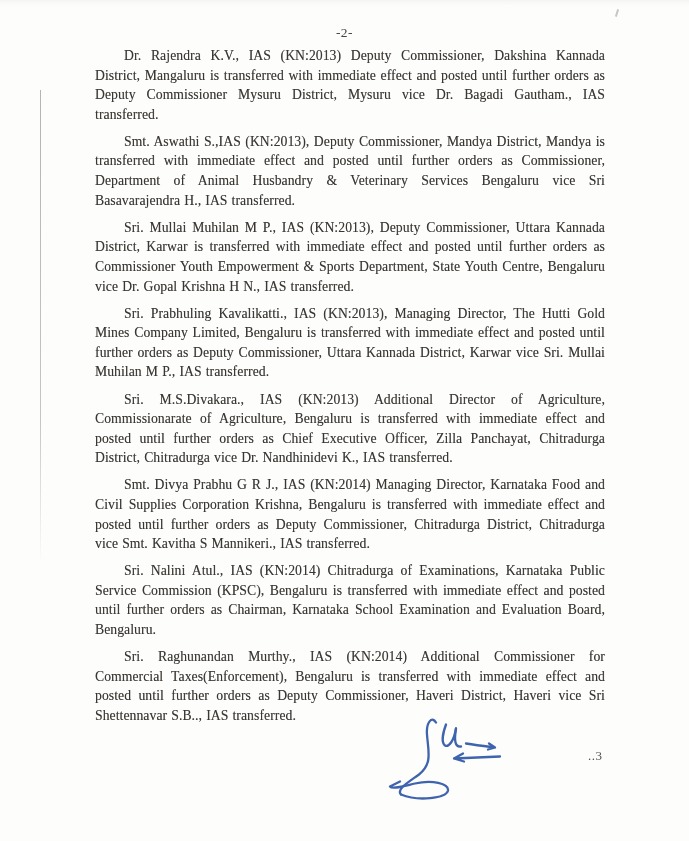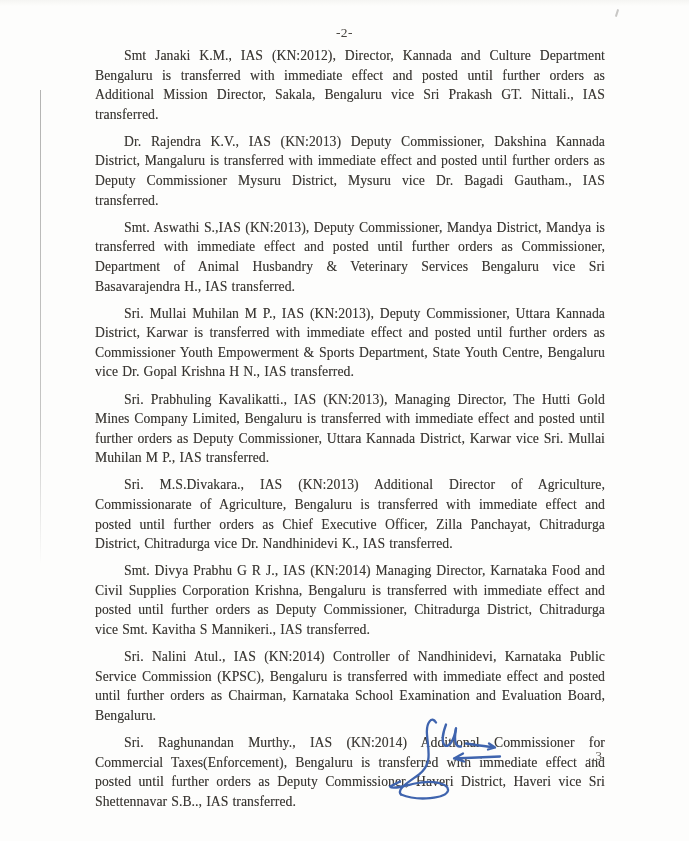--- a/index.html
+++ b/index.html
@@ -83,28 +83,27 @@
 <body>
 
 <div class="page">
 
   <div class="scan-fold-line"></div>
   <div class="scan-speck"></div>
 
   <div class="page-header">-2-</div>
 
   <div class="content">
-    <p class="para">Smt Janaki K.M., IAS (KN:2012), Director, Kannada and Culture Department Bengaluru  is transferred with immediate effect and posted until further orders as Additional Mission Director, Sakala, Bengaluru vice Sri Prakash GT. Nittali., IAS transferred.</p>
     <p class="para">Dr. Rajendra K.V., IAS (KN:2013) Deputy Commissioner, Dakshina Kannada District, Mangaluru is transferred with immediate effect and posted until further orders as Deputy Commissioner Mysuru District, Mysuru vice Dr. Bagadi Gautham., IAS transferred.</p>
     <p class="para">Smt. Aswathi S.,IAS (KN:2013), Deputy Commissioner, Mandya District, Mandya is transferred with immediate effect and posted until further orders as Commissioner, Department of Animal Husbandry &amp; Veterinary Services Bengaluru vice Sri Basavarajendra H., IAS transferred.</p>
     <p class="para">Sri. Mullai Muhilan M P., IAS (KN:2013), Deputy Commissioner, Uttara Kannada District, Karwar  is transferred with immediate effect and posted until further orders as Commissioner Youth Empowerment &amp; Sports Department, State Youth Centre, Bengaluru vice Dr. Gopal Krishna H N.,  IAS transferred.</p>
     <p class="para">Sri. Prabhuling Kavalikatti., IAS (KN:2013), Managing Director, The Hutti Gold Mines Company Limited, Bengaluru is transferred with immediate effect and posted until further orders as Deputy Commissioner, Uttara Kannada District, Karwar  vice   Sri. Mullai Muhilan M P., IAS transferred.</p>
     <p class="para">Sri. M.S.Divakara., IAS (KN:2013) Additional Director of Agriculture, Commissionarate of Agriculture, Bengaluru is transferred with immediate effect and posted until further orders as Chief Executive Officer, Zilla Panchayat, Chitradurga District, Chitradurga vice Dr. Nandhinidevi K., IAS transferred.</p>
     <p class="para">Smt. Divya Prabhu G R J., IAS (KN:2014) Managing Director, Karnataka Food and Civil Supplies Corporation Krishna, Bengaluru is transferred with immediate effect and posted until further orders as Deputy Commissioner, Chitradurga District, Chitradurga  vice Smt. Kavitha S Mannikeri., IAS transferred.</p>
-    <p class="para">Sri.  Nalini Atul., IAS (KN:2014) Controller of Nandhinidevi, Karnataka Public Service Commission (KPSC), Bengaluru is transferred with immediate effect and posted until further orders as Chairman, Karnataka School Examination and Evaluation Board, Bengaluru.</p>
+    <p class="para">Sri.  Nalini Atul., IAS (KN:2014) Chitradurga of Examinations, Karnataka Public Service Commission (KPSC), Bengaluru is transferred with immediate effect and posted until further orders as Chairman, Karnataka School Examination and Evaluation Board, Bengaluru.</p>
     <p class="para">Sri. Raghunandan Murthy., IAS (KN:2014) Additional Commissioner for Commercial Taxes(Enforcement), Bengaluru is transferred with immediate effect and posted until further orders as Deputy Commissioner, Haveri District, Haveri  vice  Sri Shettennavar S.B.., IAS transferred.</p>
   </div>
 
   <svg class="signature" viewBox="0 0 180 85" xmlns="http://www.w3.org/2000/svg">
     <g fill="none" stroke="#3f64ae" stroke-width="2.3" stroke-linecap="round" stroke-linejoin="round">
 
       <path d="M48,9 C44,2 38,9 39,21 C40,37 45,50 31,61 C20,69 8,76 13,81"></path>
 
       <path d="M13,81 C30,88 58,85 60,77 C61,70 44,66 27,70 C14,73 4,76 2,73 L12,68"></path>
 

